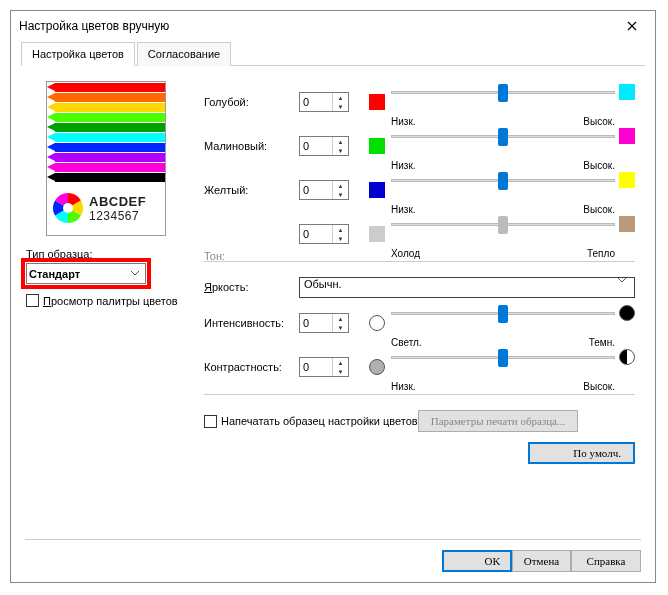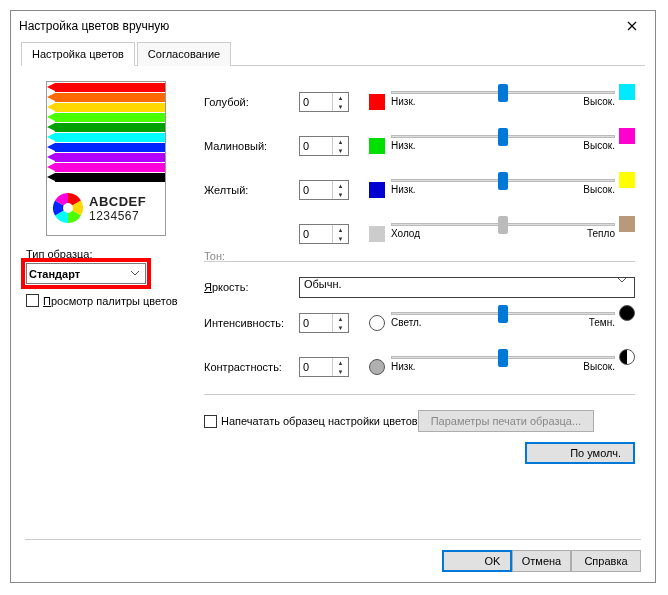--- a/index.html
+++ b/index.html
@@ -38,28 +38,28 @@
 .spinner-input { flex: 1; padding: 0 3px; font-size: 11px; display: flex; align-items: center; }
 .spinner-btns { width: 16px; display: flex; flex-direction: column; border-left: 1px solid #ccc; }
 .spin-btn { flex: 1; display: flex; align-items: center; justify-content: center; font-size: 6px; color: #333; }
 .spin-btn.up::after { content: "▲"; }
 .spin-btn.down::after { content: "▼"; }
 .swatch { width: 16px; height: 16px; margin-left: 20px; }
 .slider-area { flex: 1; margin-left: 6px; position: relative; height: 36px; }
 .slider-track { position: absolute; top: 7px; left: 0; right: 20px; height: 3px; background: #ddd; border: 1px solid #bbb; }
 .slider-thumb { position: absolute; top: 0; width: 10px; height: 18px; background: #0078d7; border-radius: 2px; }
 .slider-thumb.disabled { background: #bbb; }
-.slider-labels { position: absolute; top: 12px; left: 0; right: 20px; display: flex; justify-content: space-between; font-size: 10px; gap: 32px; }
+.slider-labels { position: absolute; top: 32px; left: 0; right: 20px; display: flex; justify-content: space-between; font-size: 10px; gap: 32px; }
 .end-swatch { position: absolute; right: 0; top: 0; width: 16px; height: 16px; }
 .circle-swatch { border-radius: 50%; border: 1px solid #555; }
 .hr { border-top: 1px solid #ccc; margin: 6px 0 10px; }
 .brightness-row { display: flex; align-items: center; height: 30px; }
 .brightness-dd { flex: 1; height: 21px; border: 1px solid #404040; display: flex; align-items: flex-start; padding: 0 4px; font-size: 11px; }
 .bottom-options { margin-top: 15px; display: flex; align-items: center; }
-.btn { height: 22px; border: 1px solid #adadad; background: #e1e1e1; padding: 0 12px; font-size: 11px; display: flex; align-items: center; }
+.btn { height: 22px; border: 1px solid #adadad; background: #e1e1e1; padding: 0 12px; font-size: 11px; display: flex; align-items: center; font-family: Liberation Serif, serif; }
 .btn.disabled { color: #888; }
 .btn.focus { border: 2px solid #0078d7; padding-left: 43px; }
 .default-row { display: flex; justify-content: flex-end; margin-top: 10px; }
 .dialog-btns { position: absolute; bottom: 10px; right: 14px; display: flex; border-top: 1px solid #ccc; padding-top: 10px; left: 14px; justify-content: flex-end; }
 .underline { text-decoration: underline; }
 .half-circle { background: linear-gradient(90deg, #000 50%, #fff 50%); }
 </style>
 </head>
 <body>
 

